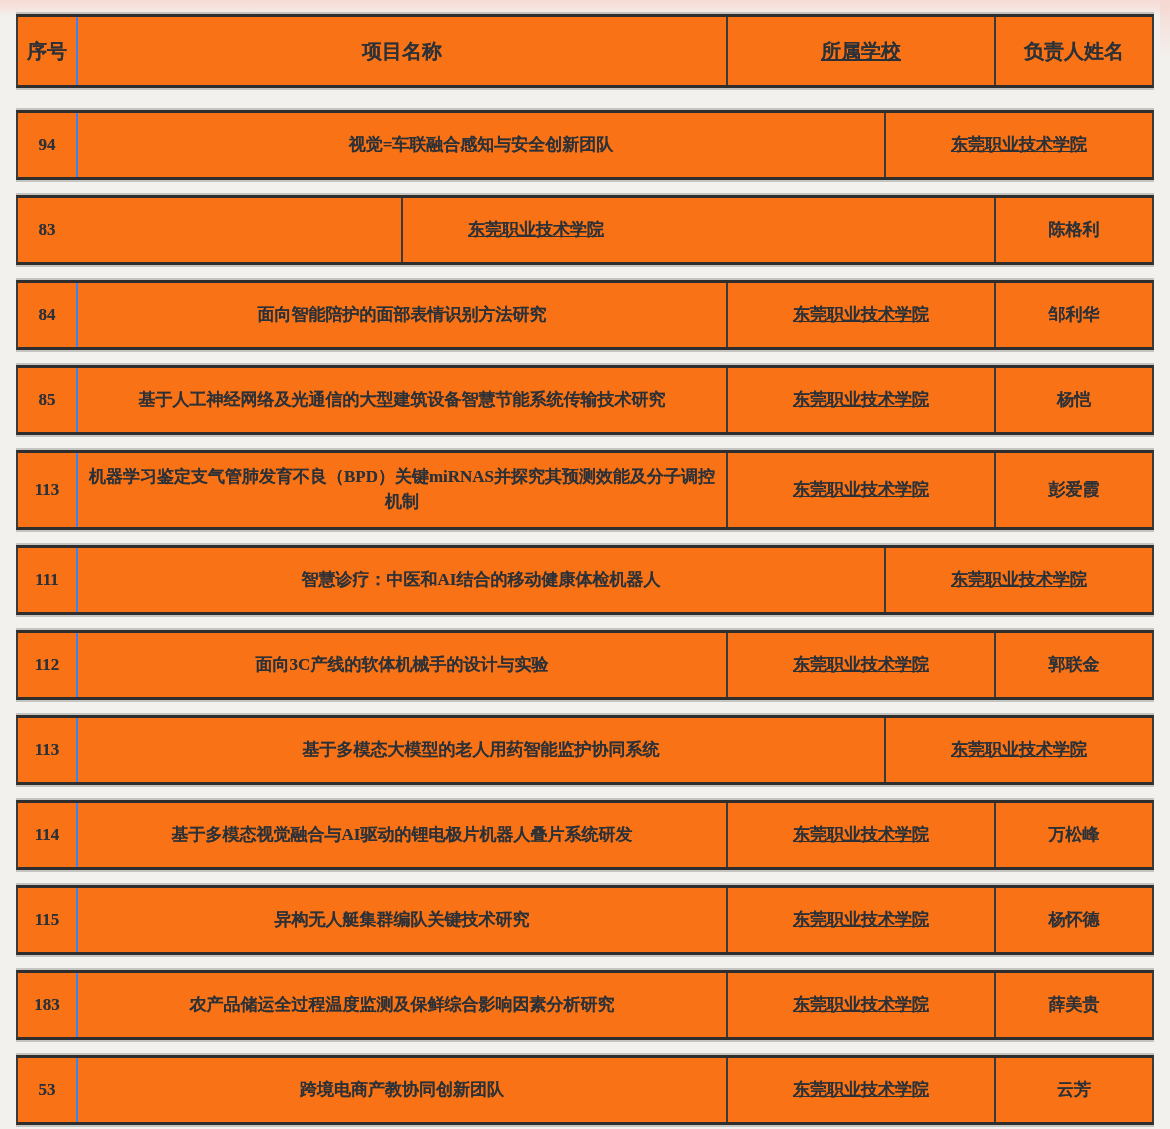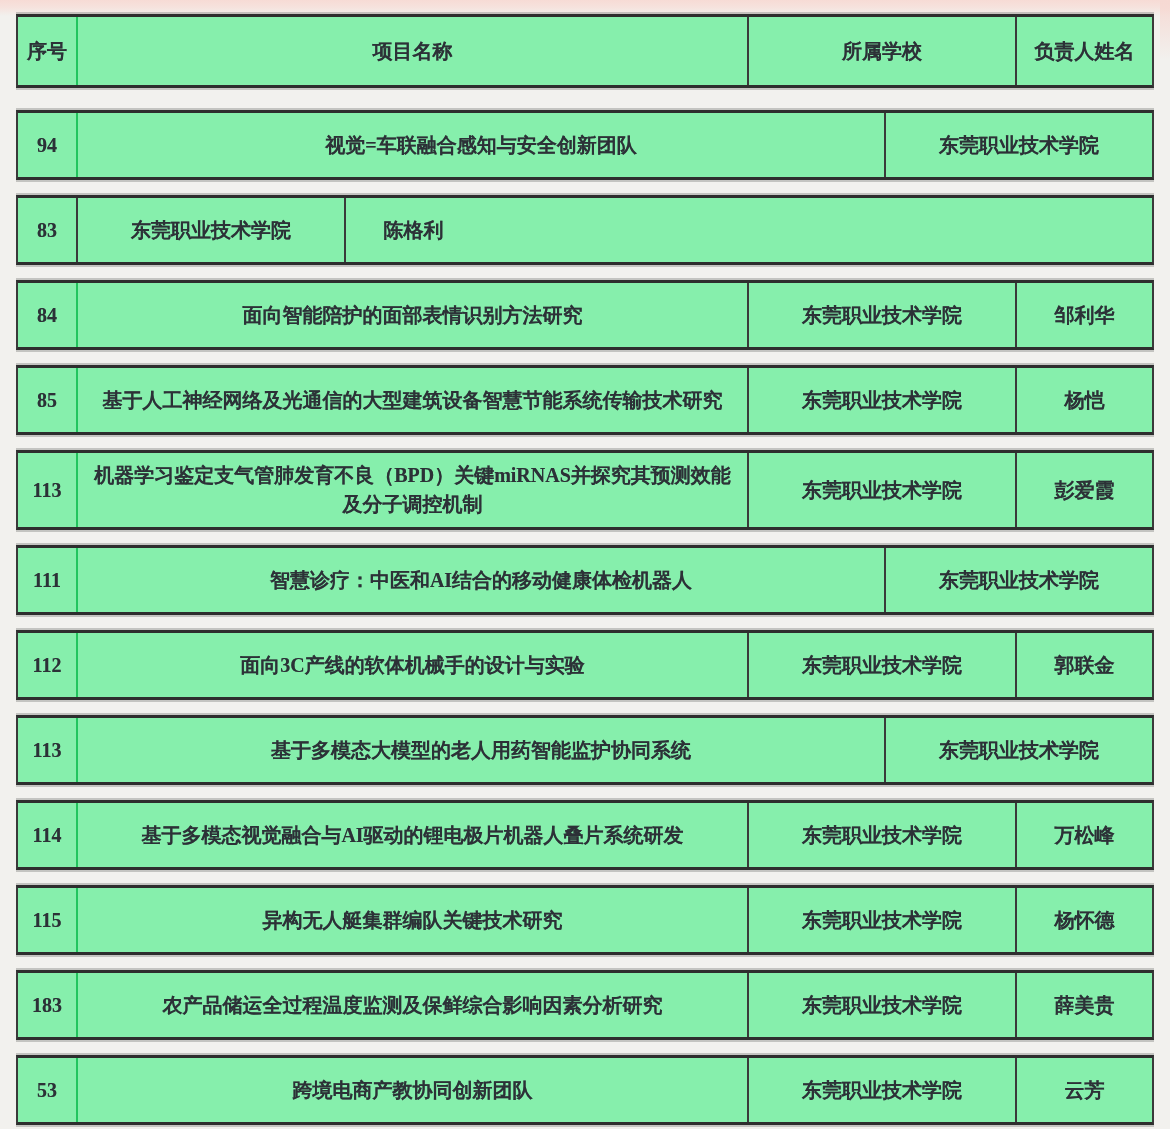--- a/index.html
+++ b/index.html
@@ -27,45 +27,46 @@
   }
 
   .row {
     display: flex;
     align-items: stretch;
     box-sizing: border-box;
     border: 2px solid #3a3a3a;
     border-top: 3px solid #2e2e2e;
     border-bottom: 3px solid #2e2e2e;
     box-shadow: 0 2px 0 rgba(80,80,80,0.28), 0 -2px 0 rgba(80,80,80,0.28);
-    background: #86efac;
+    background: #f97316;
     height: 70px;
     margin-bottom: 15px;
+    justify-content: space-between;
   }
   .row.tall { height: 80px; }
   .row.header { height: 74px; margin-bottom: 22px; }
   .row:last-child { margin-bottom: 0; }
 
   .cell {
     display: flex;
     align-items: center;
     justify-content: center;
     text-align: center;
     box-sizing: border-box;
     color: #2c3137;
     font-weight: bold;
-    font-size: 20px;
+    font-size: 17px;
     line-height: 1.45;
     padding: 2px 8px;
     text-shadow: 0 0 0.6px rgba(44,49,55,0.55);
   }
   .c-no      { width: 58px;  flex: 0 0 auto; }
-  .c-project { flex: 1 1 auto; border-left: 2px solid #22c55e; }
-  .c-school  { width: 268px; flex: 0 0 auto; border-left: 2px solid #3a3a3a; }
-  .c-leader  { width: 137px; flex: 0 0 auto; border-left: 2px solid #3a3a3a; }
+  .c-project { flex: 1 1 auto; border-left: 2px solid #3b82f6; }
+  .c-school  { width: 268px; flex: 0 0 auto; border-left: 2px solid #3a3a3a; text-decoration: underline; }
+  .c-leader  { width: 158px; flex: 0 0 auto; border-left: 2px solid #3a3a3a; }
 
   .row.header .cell { font-size: 20px; }
 </style>
 </head>
 <body>
 
 <div class="scan-edge"></div>
 <div class="scan-edge-right"></div>
 
 <div class="sheet">

